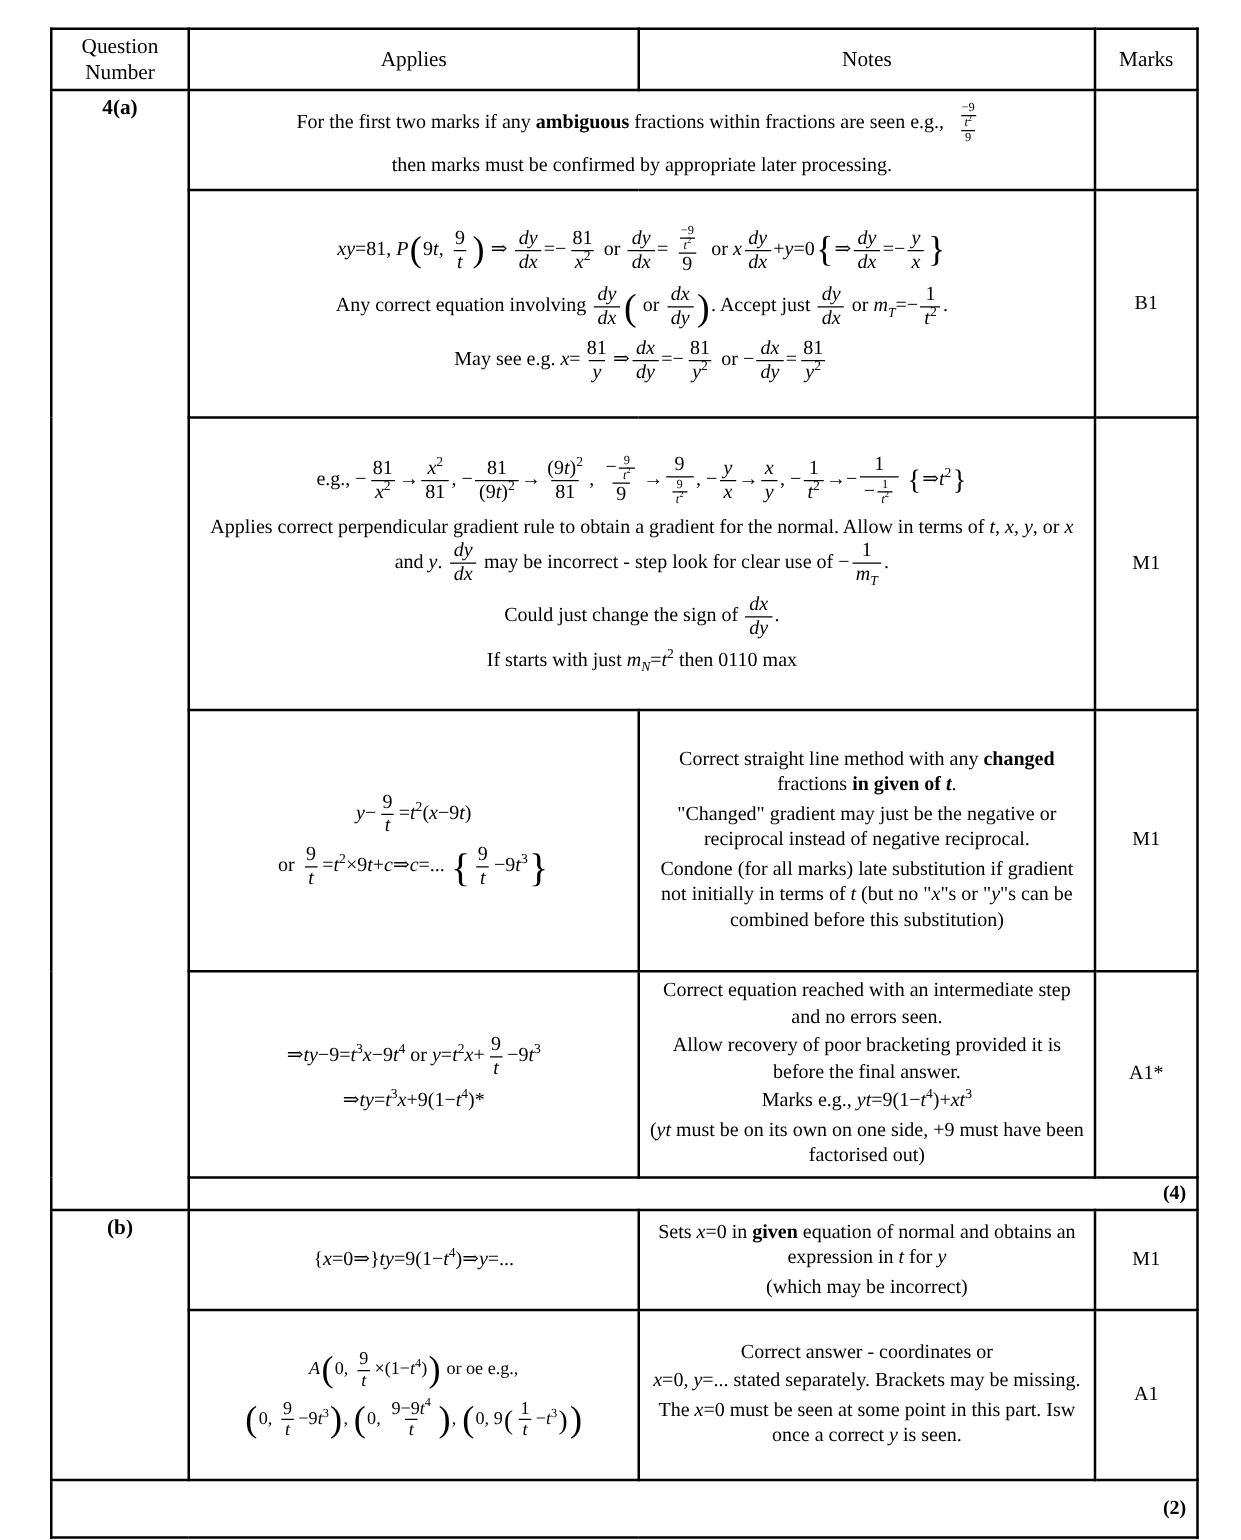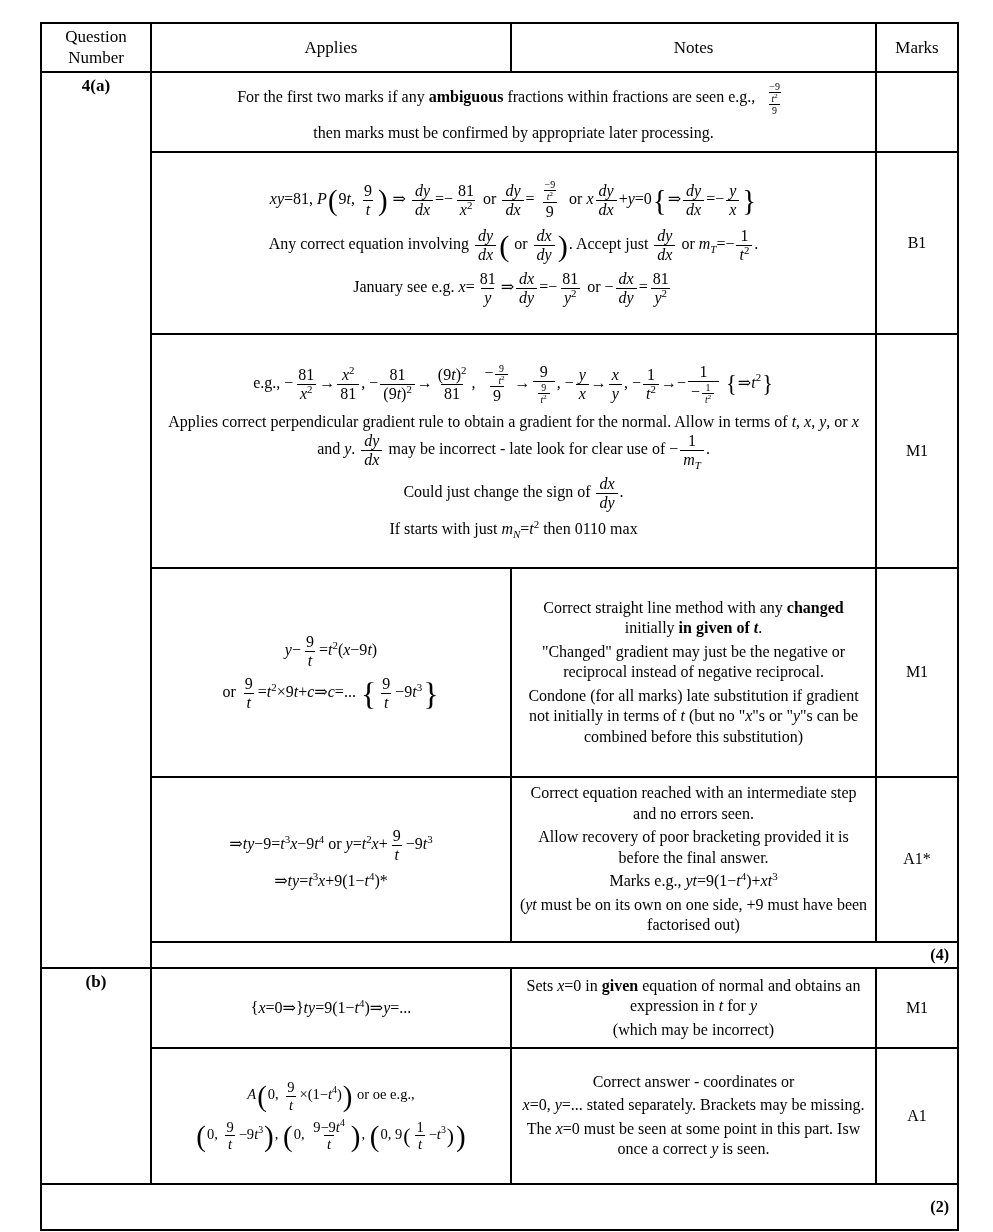--- a/index.html
+++ b/index.html
@@ -100,21 +100,21 @@
               </span><span class="delim" style="font-size: 1.9em;">(</span><span class="rm"> or </span><span class="frac">
                 <span class="num"><i>dx</i></span>
                 <span class="den"><i>dy</i></span>
               </span><span class="delim" style="font-size: 1.9em;">)</span><span class="rm">. Accept just </span><span class="frac">
                 <span class="num"><i>dy</i></span>
                 <span class="den"><i>dx</i></span>
               </span><span class="rm"> or </span><i>m</i><sub><i>T</i></sub>=−<span class="frac">
                 <span class="num">1</span>
                 <span class="den"><i>t</i><sup>2</sup></span>
               </span><span class="rm">.</span></div>
-            <div class="mline nowrap"><span class="rm">January see e.g. </span><i>x</i>=<span class="frac">
+            <div class="mline nowrap"><span class="rm">May see e.g. </span><i>x</i>=<span class="frac">
                 <span class="num">81</span>
                 <span class="den"><i>y</i></span>
               </span>⇒<span class="frac">
                 <span class="num"><i>dx</i></span>
                 <span class="den"><i>dy</i></span>
               </span>=−<span class="frac">
                 <span class="num">81</span>
                 <span class="den"><i>y</i><sup>2</sup></span>
               </span><span class="rm"> or </span>−<span class="frac">
                 <span class="num"><i>dx</i></span>
@@ -165,21 +165,21 @@
               </span>→−<span class="frac">
                 <span class="num">1</span>
                 <span class="den">−<span class="frac" style="font-size: 0.62em;">
                     <span class="num">1</span>
                     <span class="den"><i>t</i><sup>2</sup></span>
                   </span></span>
               </span> <span class="delim" style="font-size: 1.4em;">{</span>⇒<i>t</i><sup>2</sup><span class="delim" style="font-size: 1.4em;">}</span></div>
             <div class="mline wrap"><span class="rm">Applies correct perpendicular gradient rule to obtain a gradient for the normal. Allow in terms of </span><i>t</i><span class="rm">, </span><i>x</i><span class="rm">, </span><i>y</i><span class="rm">, or </span><i>x</i><span class="rm"> and </span><i>y</i><span class="rm">. </span><span class="frac">
                 <span class="num"><i>dy</i></span>
                 <span class="den"><i>dx</i></span>
-              </span><span class="rm"> may be incorrect - late look for clear use of </span>−<span class="frac">
+              </span><span class="rm"> may be incorrect - step look for clear use of </span>−<span class="frac">
                 <span class="num">1</span>
                 <span class="den"><i>m</i><sub><i>T</i></sub></span>
               </span><span class="rm">.</span></div>
             <div class="mline nowrap"><span class="rm">Could just change the sign of </span><span class="frac">
                 <span class="num"><i>dx</i></span>
                 <span class="den"><i>dy</i></span>
               </span><span class="rm">.</span></div>
             <div class="mline nowrap"><span class="rm">If starts with just </span><i>m</i><sub><i>N</i></sub>=<i>t</i><sup>2</sup><span class="rm"> then 0110 max</span></div>
           </td>
       <td>M1</td>
@@ -193,21 +193,21 @@
               </span>=<i>t</i><sup>2</sup>(<i>x</i>−9<i>t</i>)</div>
             <div class="mline nowrap"><span class="rm">or </span><span class="frac">
                 <span class="num">9</span>
                 <span class="den"><i>t</i></span>
               </span>=<i>t</i><sup>2</sup>×9<i>t</i>+<i>c</i>⇒<i>c</i>=... <span class="delim" style="font-size: 2em;">{</span><span class="frac">
                 <span class="num">9</span>
                 <span class="den"><i>t</i></span>
               </span>−9<i>t</i><sup>3</sup><span class="delim" style="font-size: 2em;">}</span></div>
           </td>
       <td class="notesc">
-            <div class="mline wrap"><span class="rm">Correct straight line method with any </span><span class="rm bold">changed</span><span class="rm"> initially </span><span class="rm bold">in given of </span><span class="bital">t</span><span class="rm">.</span></div>
+            <div class="mline wrap"><span class="rm">Correct straight line method with any </span><span class="rm bold">changed</span><span class="rm"> fractions </span><span class="rm bold">in given of </span><span class="bital">t</span><span class="rm">.</span></div>
             <div class="mline wrap"><span class="rm">"Changed" gradient may just be the negative or reciprocal instead of negative reciprocal.</span></div>
             <div class="mline wrap"><span class="rm">Condone (for all marks) late substitution if gradient not initially in terms of </span><i>t</i><span class="rm"> (but no "</span><i>x</i><span class="rm">"s or "</span><i>y</i><span class="rm">"s can be combined before this substitution)</span></div>
           </td>
       <td>M1</td>
     </tr>
 
     <tr style="height:165px">
       <td>
             <div class="mline nowrap">⇒<i>ty</i>−9=<i>t</i><sup>3</sup><i>x</i>−9<i>t</i><sup>4</sup><span class="rm">  or  </span><i>y</i>=<i>t</i><sup>2</sup><i>x</i>+<span class="frac">
                 <span class="num">9</span>

